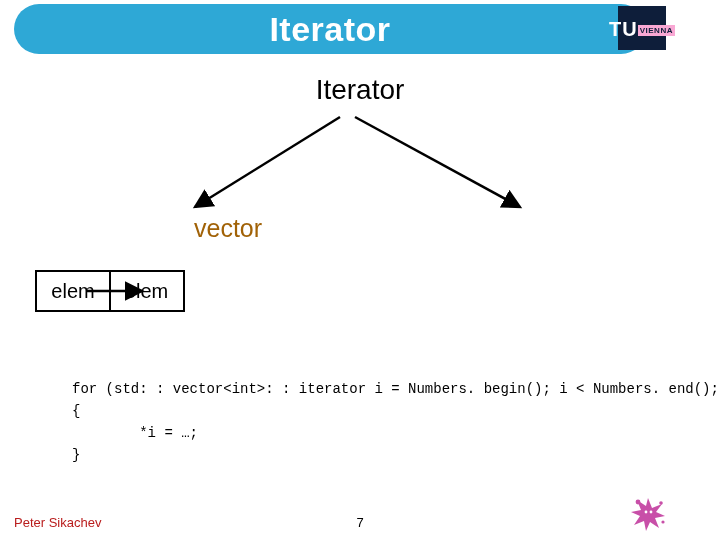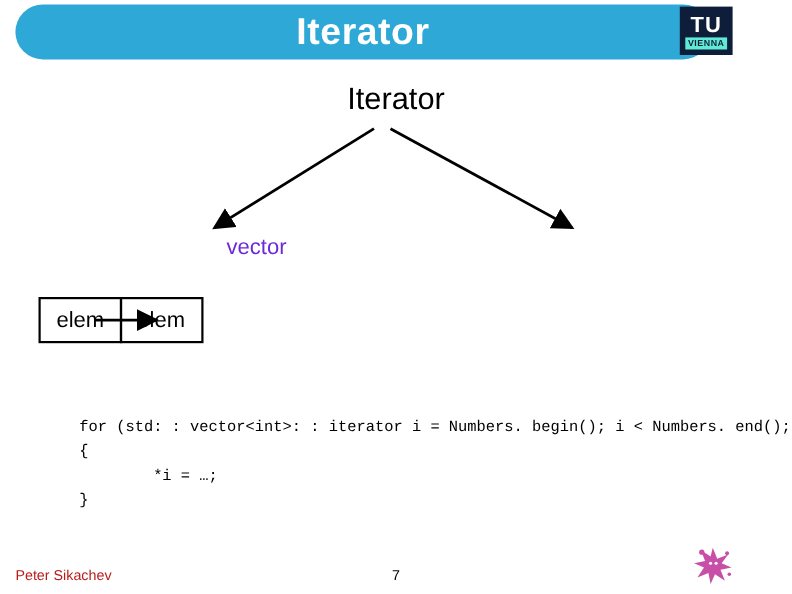--- a/index.html
+++ b/index.html
@@ -13,40 +13,40 @@
     background: #2ea8d6;
     border-radius: 26px;
     display: flex; align-items: center; justify-content: center;
   }
   .title-bar span { color: #fff; font-size: 34px; font-weight: bold; letter-spacing: 0.5px; }
 
   .logo {
     position: absolute; right: 10px; top: 6px;
     width: 48px; height: 44px;
     background: #0e1e3a;
-    display: flex; flex-direction: column; align-items: center; justify-content: center;
+    display: flex; flex-direction: row; align-items: center; justify-content: center;
     padding-top: 2px;
   }
   .logo-top { color:#fff; font-weight:bold; font-size:20px; line-height:18px; letter-spacing:1px; }
   .logo-bot {
-    margin-top:2px; background:#5eead4; color:#0e1e3a;
+    margin-top:2px; background:#f9a8d4; color:#0e1e3a;
     font-size:8px; font-weight:bold; letter-spacing:0.5px;
     padding:1px 2px;
   }
 
   .subtitle {
     position: absolute; left: 0; top: 74px; width: 720px;
     text-align: center; font-size: 28px; color: #000;
   }
 
   .arrows { position: absolute; left: 185px; top: 112px; }
 
   .vector-label {
     position: absolute; left: 194px; top: 214px;
-    font-size: 20px; color: #6d28d9; margin-left: 12px;
+    font-size: 25px; color: #a16207;
   }
 
   .cells {
     position: absolute; left: 35px; top: 270px;
     display: flex;
   }
   .cell {
     width: 76px; height: 42px;
     border: 2.5px solid #000;
     display: flex; align-items: center; justify-content: center;

